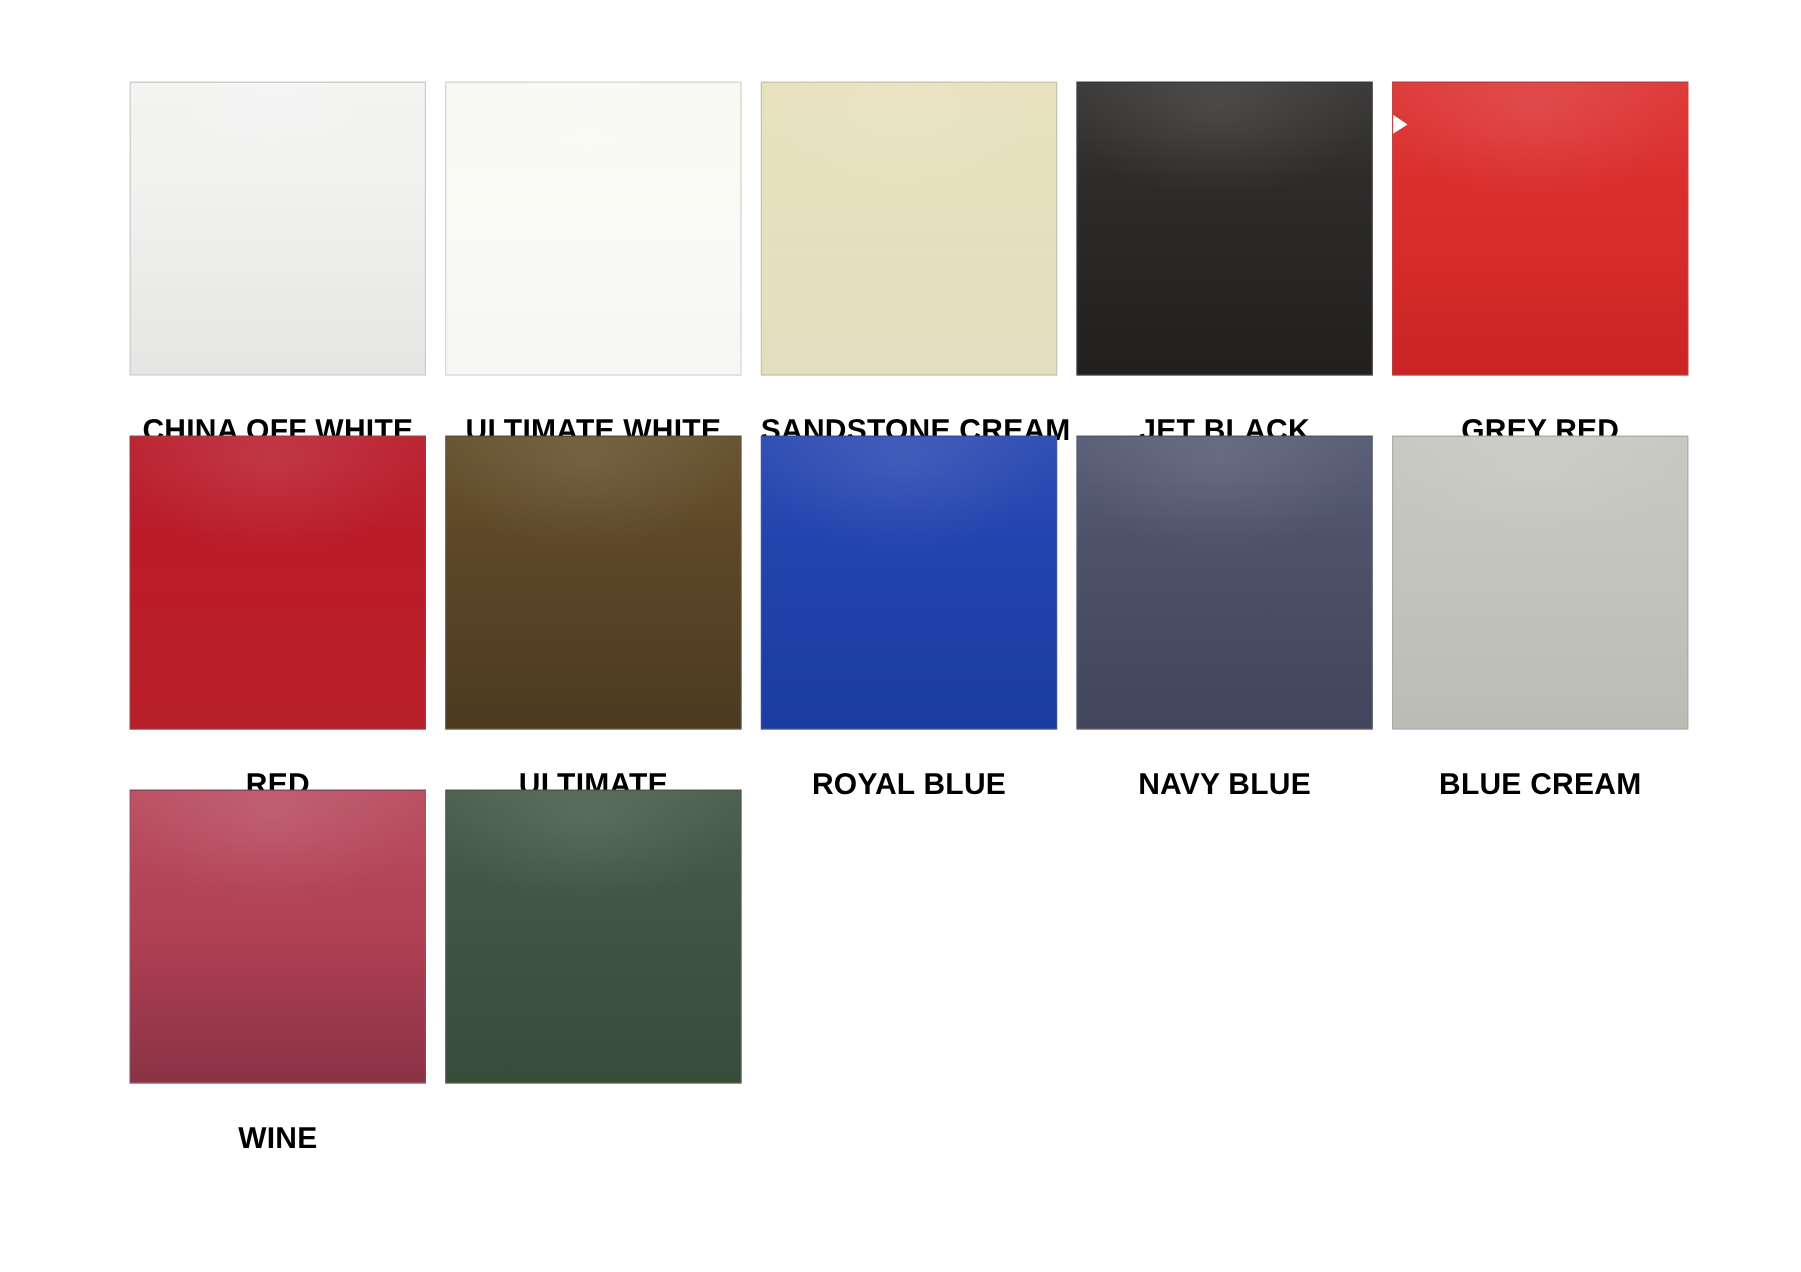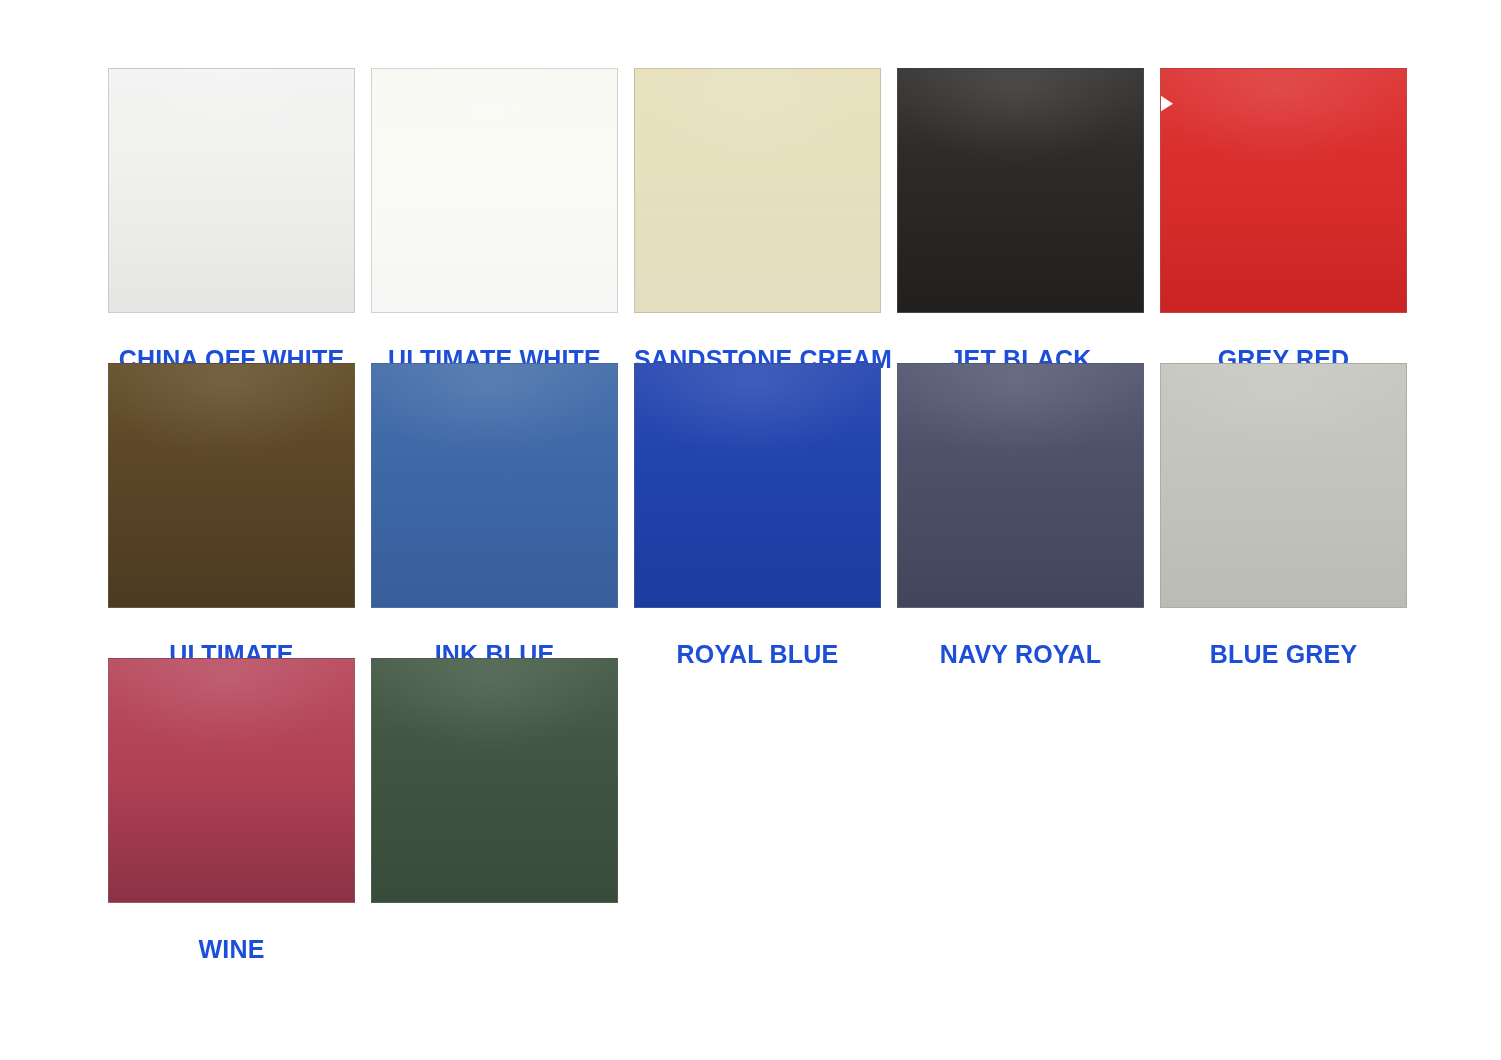--- a/index.html
+++ b/index.html
@@ -78,21 +78,21 @@
     z-index: 3;
   }
 
   .swatch-label {
     width: 247px;
     box-sizing: border-box;
     text-align: center;
     font-size: 25px;
     font-weight: bold;
     letter-spacing: 0.2px;
-    color: #1d4ed8;
+    color: #000000;
     line-height: 1;
     padding-top: 34px;
     white-space: nowrap;
     font-stretch: condensed;
   }
 </style>
 </head>
 <body>
 
 <div id="swatch-chart">
@@ -113,38 +113,38 @@
         <div class="swatch-chip has-edge" style="background: linear-gradient(rgb(52, 50, 48) 0%, rgb(43, 41, 39) 50%, rgb(35, 33, 32) 100%);"></div>
         <div class="swatch-label">JET BLACK</div>
       </div>
       <div class="swatch-cell">
         <div class="swatch-chip has-edge" style="background: linear-gradient(rgb(221, 50, 50) 0%, rgb(217, 45, 45) 50%, rgb(208, 37, 37) 100%);">
           <div class="chip-notch"></div>
         </div>
         <div class="swatch-label">GREY RED</div>
       </div>
       <div class="swatch-cell">
+        <div class="swatch-chip has-edge" style="background: linear-gradient(rgb(184, 27, 42) 0%, rgb(187, 28, 40) 50%, rgb(189, 32, 41) 100%);"></div>
+        <div class="swatch-label">RED</div>
+      </div>
+      <div class="swatch-cell">
         <div class="swatch-chip has-edge" style="background: linear-gradient(rgb(99, 77, 40) 0%, rgb(90, 69, 38) 50%, rgb(78, 60, 34) 100%);"></div>
         <div class="swatch-label">ULTIMATE</div>
-      </div>
-      <div class="swatch-cell">
-        <div class="swatch-chip has-edge" style="background: linear-gradient(rgb(67, 109, 169) 0%, rgb(61, 103, 166) 50%, rgb(58, 97, 159) 100%);"></div>
-        <div class="swatch-label">INK BLUE</div>
       </div>
       <div class="swatch-cell">
         <div class="swatch-chip has-edge" style="background: linear-gradient(rgb(39, 71, 177) 0%, rgb(32, 67, 172) 50%, rgb(28, 62, 164) 100%);"></div>
         <div class="swatch-label">ROYAL BLUE</div>
       </div>
       <div class="swatch-cell">
         <div class="swatch-chip has-edge" style="background: linear-gradient(rgb(83, 88, 114) 0%, rgb(75, 80, 103) 50%, rgb(67, 72, 94) 100%);"></div>
-        <div class="swatch-label">NAVY ROYAL</div>
+        <div class="swatch-label">NAVY BLUE</div>
       </div>
       <div class="swatch-cell">
         <div class="swatch-chip has-edge" style="background: linear-gradient(rgb(197, 198, 190) 0%, rgb(195, 196, 188) 50%, rgb(192, 193, 184) 100%);"></div>
-        <div class="swatch-label">BLUE GREY</div>
+        <div class="swatch-label">BLUE CREAM</div>
       </div>
       <div class="swatch-cell">
         <div class="swatch-chip has-edge" style="background: linear-gradient(rgb(184, 73, 94) 0%, rgb(176, 64, 85) 50%, rgb(143, 51, 71) 100%);"></div>
         <div class="swatch-label">WINE</div>
       </div>
       <div class="swatch-cell">
         <div class="swatch-chip has-edge" style="background: linear-gradient(rgb(68, 90, 70) 0%, rgb(63, 84, 65) 50%, rgb(58, 78, 60) 100%);"></div>
       </div>
     </div>
 </div>

